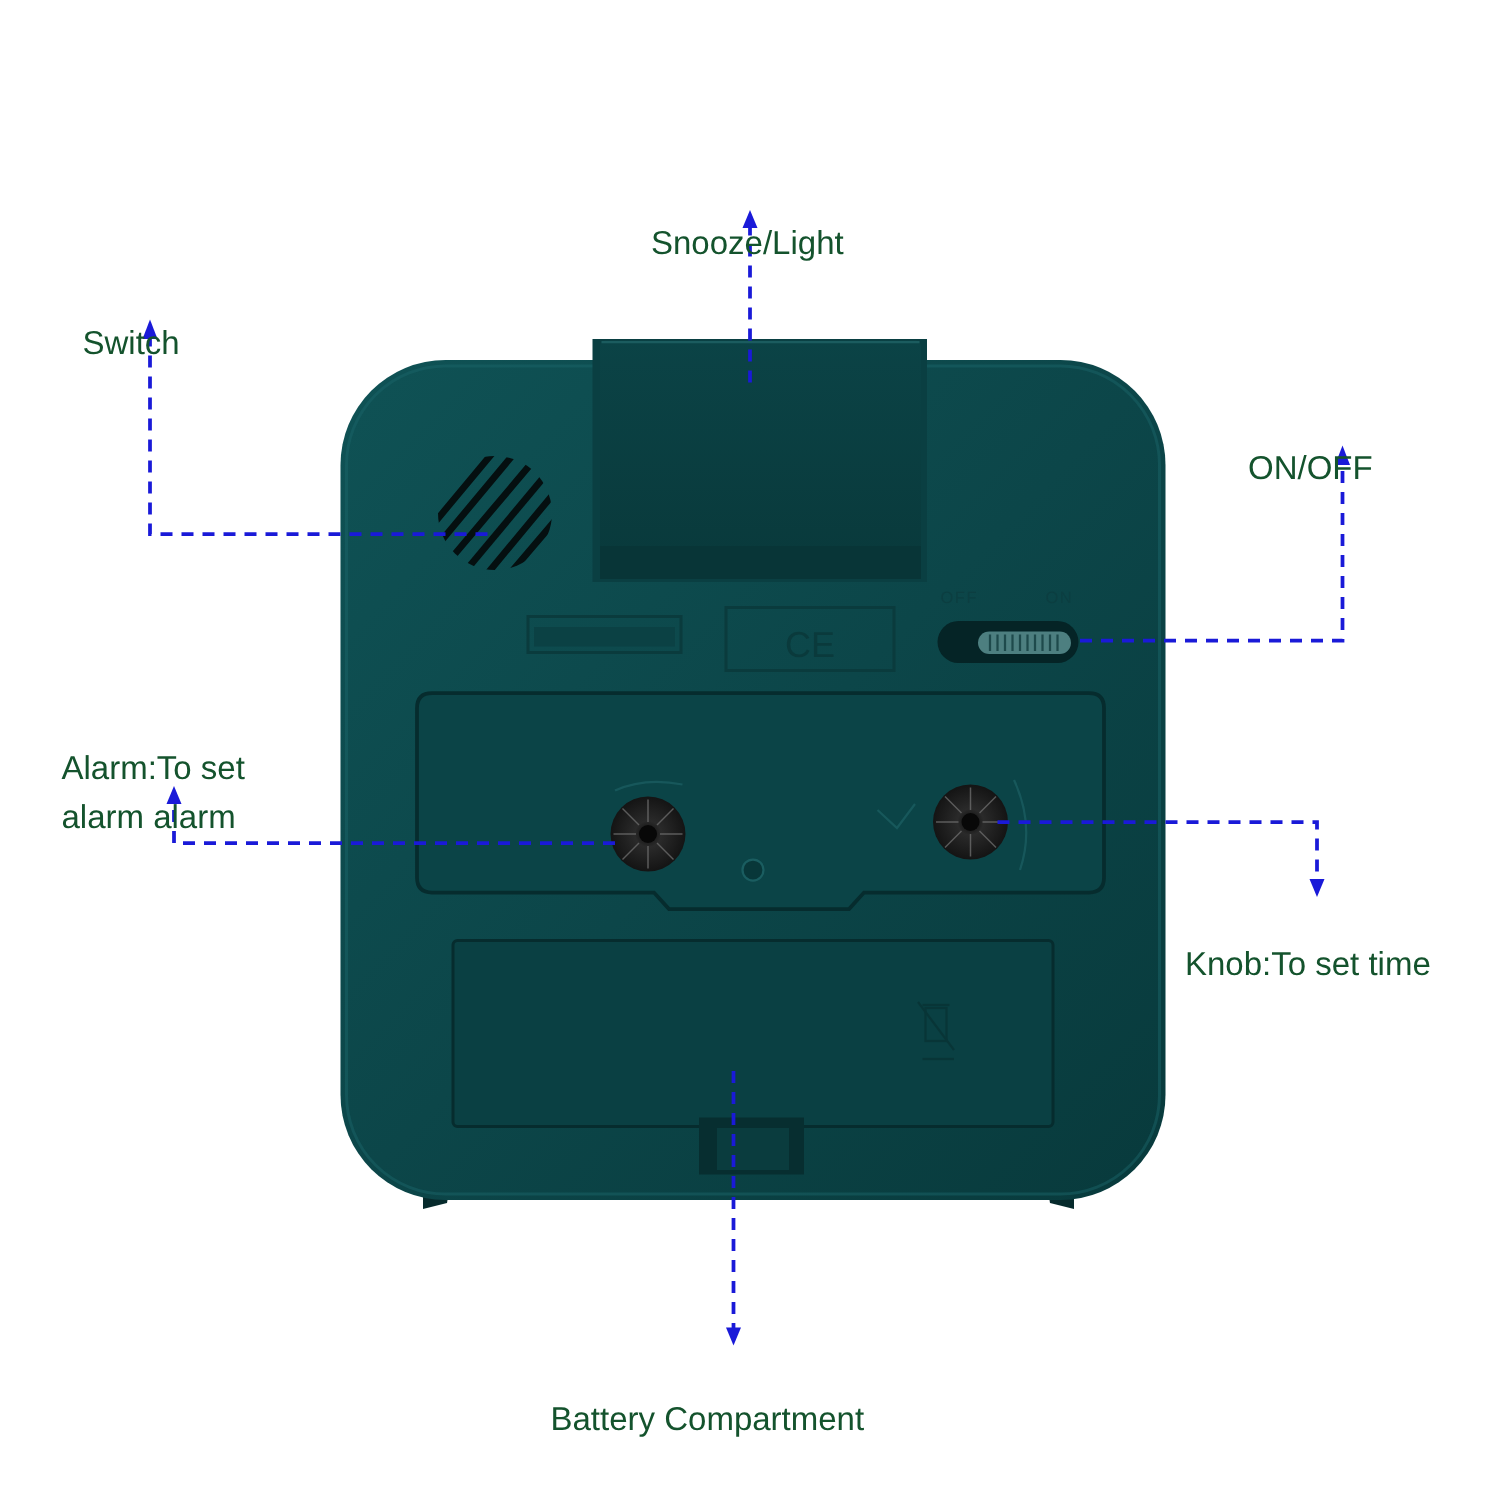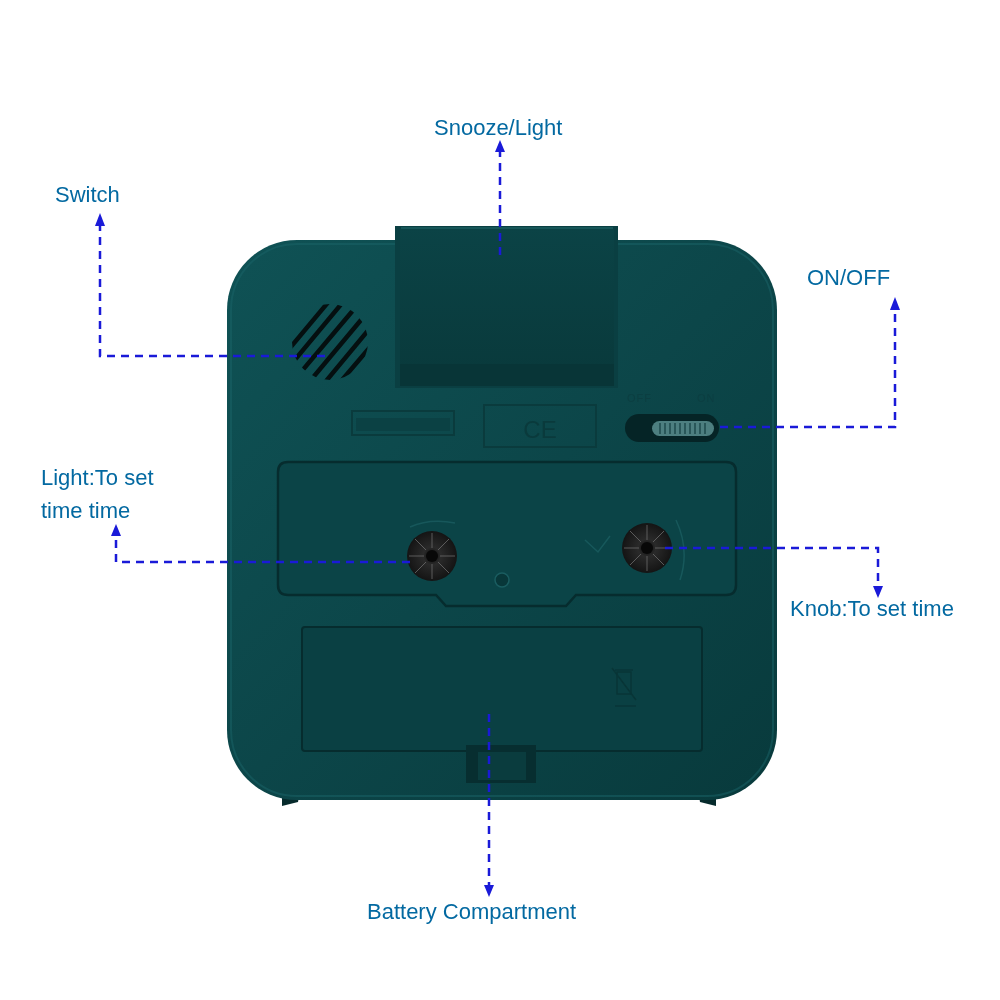--- a/index.html
+++ b/index.html
@@ -1,20 +1,20 @@
 <!DOCTYPE html>
 <html><head>
 <meta charset="utf-8">
 <style>
   html, body { margin: 0; padding: 0; background: #ffffff; }
   body { width: 1000px; height: 1000px; position: relative; overflow: hidden; font-family: "Liberation Sans", sans-serif; }
   .stage { position: absolute; left: 0; top: 0; width: 1000px; height: 1000px; }
   .label {
-    position: absolute; color: #0369a1; font-family: "Liberation Sans", sans-serif;
-    font-size: 22px; line-height: 33px; white-space: nowrap; letter-spacing: 0;
+    position: absolute; color: #14532d; font-family: "Liberation Sans", sans-serif;
+    font-size: 22px; line-height: 33px; white-space: nowrap; letter-spacing: 0; margin-top: 34px;
   }
   svg.overlay { position: absolute; left: 0; top: 0; }
 </style>
 </head>
 <body>
 
 <div class="stage">
 
   <svg class="overlay" width="1000" height="1000" viewBox="0 0 1000 1000">
     <defs>
@@ -160,19 +160,19 @@
       <polygon points="100,213 95,226 105,226"></polygon>
       <polygon points="895,297 890,310 900,310"></polygon>
       <polygon points="116,524 111,536 121,536"></polygon>
       <polygon points="878,598 873,586 883,586"></polygon>
       <polygon points="489,897 484,885 494,885"></polygon>
     </g>
   </svg>
 
   <div class="label" style="left:434px; top:111px;">Snooze/Light</div>
   <div class="label" style="left:55px; top:178px;">Switch</div>
-  <div class="label" style="left:807px; top:261px;">ON/OFF</div>
-  <div class="label" style="left:41px; top:461px;">Light:To set</div>
-  <div class="label" style="left:41px; top:494px;">time time</div>
+  <div class="label" style="left:832px; top:261px;">ON/OFF</div>
+  <div class="label" style="left:41px; top:461px;">Alarm:To set</div>
+  <div class="label" style="left:41px; top:494px;">alarm alarm</div>
   <div class="label" style="left:367px; top:895px;">Battery Compartment</div>
   <div class="label" style="left:790px; top:592px;">Knob:To set time</div>
 
 </div>
 
 </body></html>

